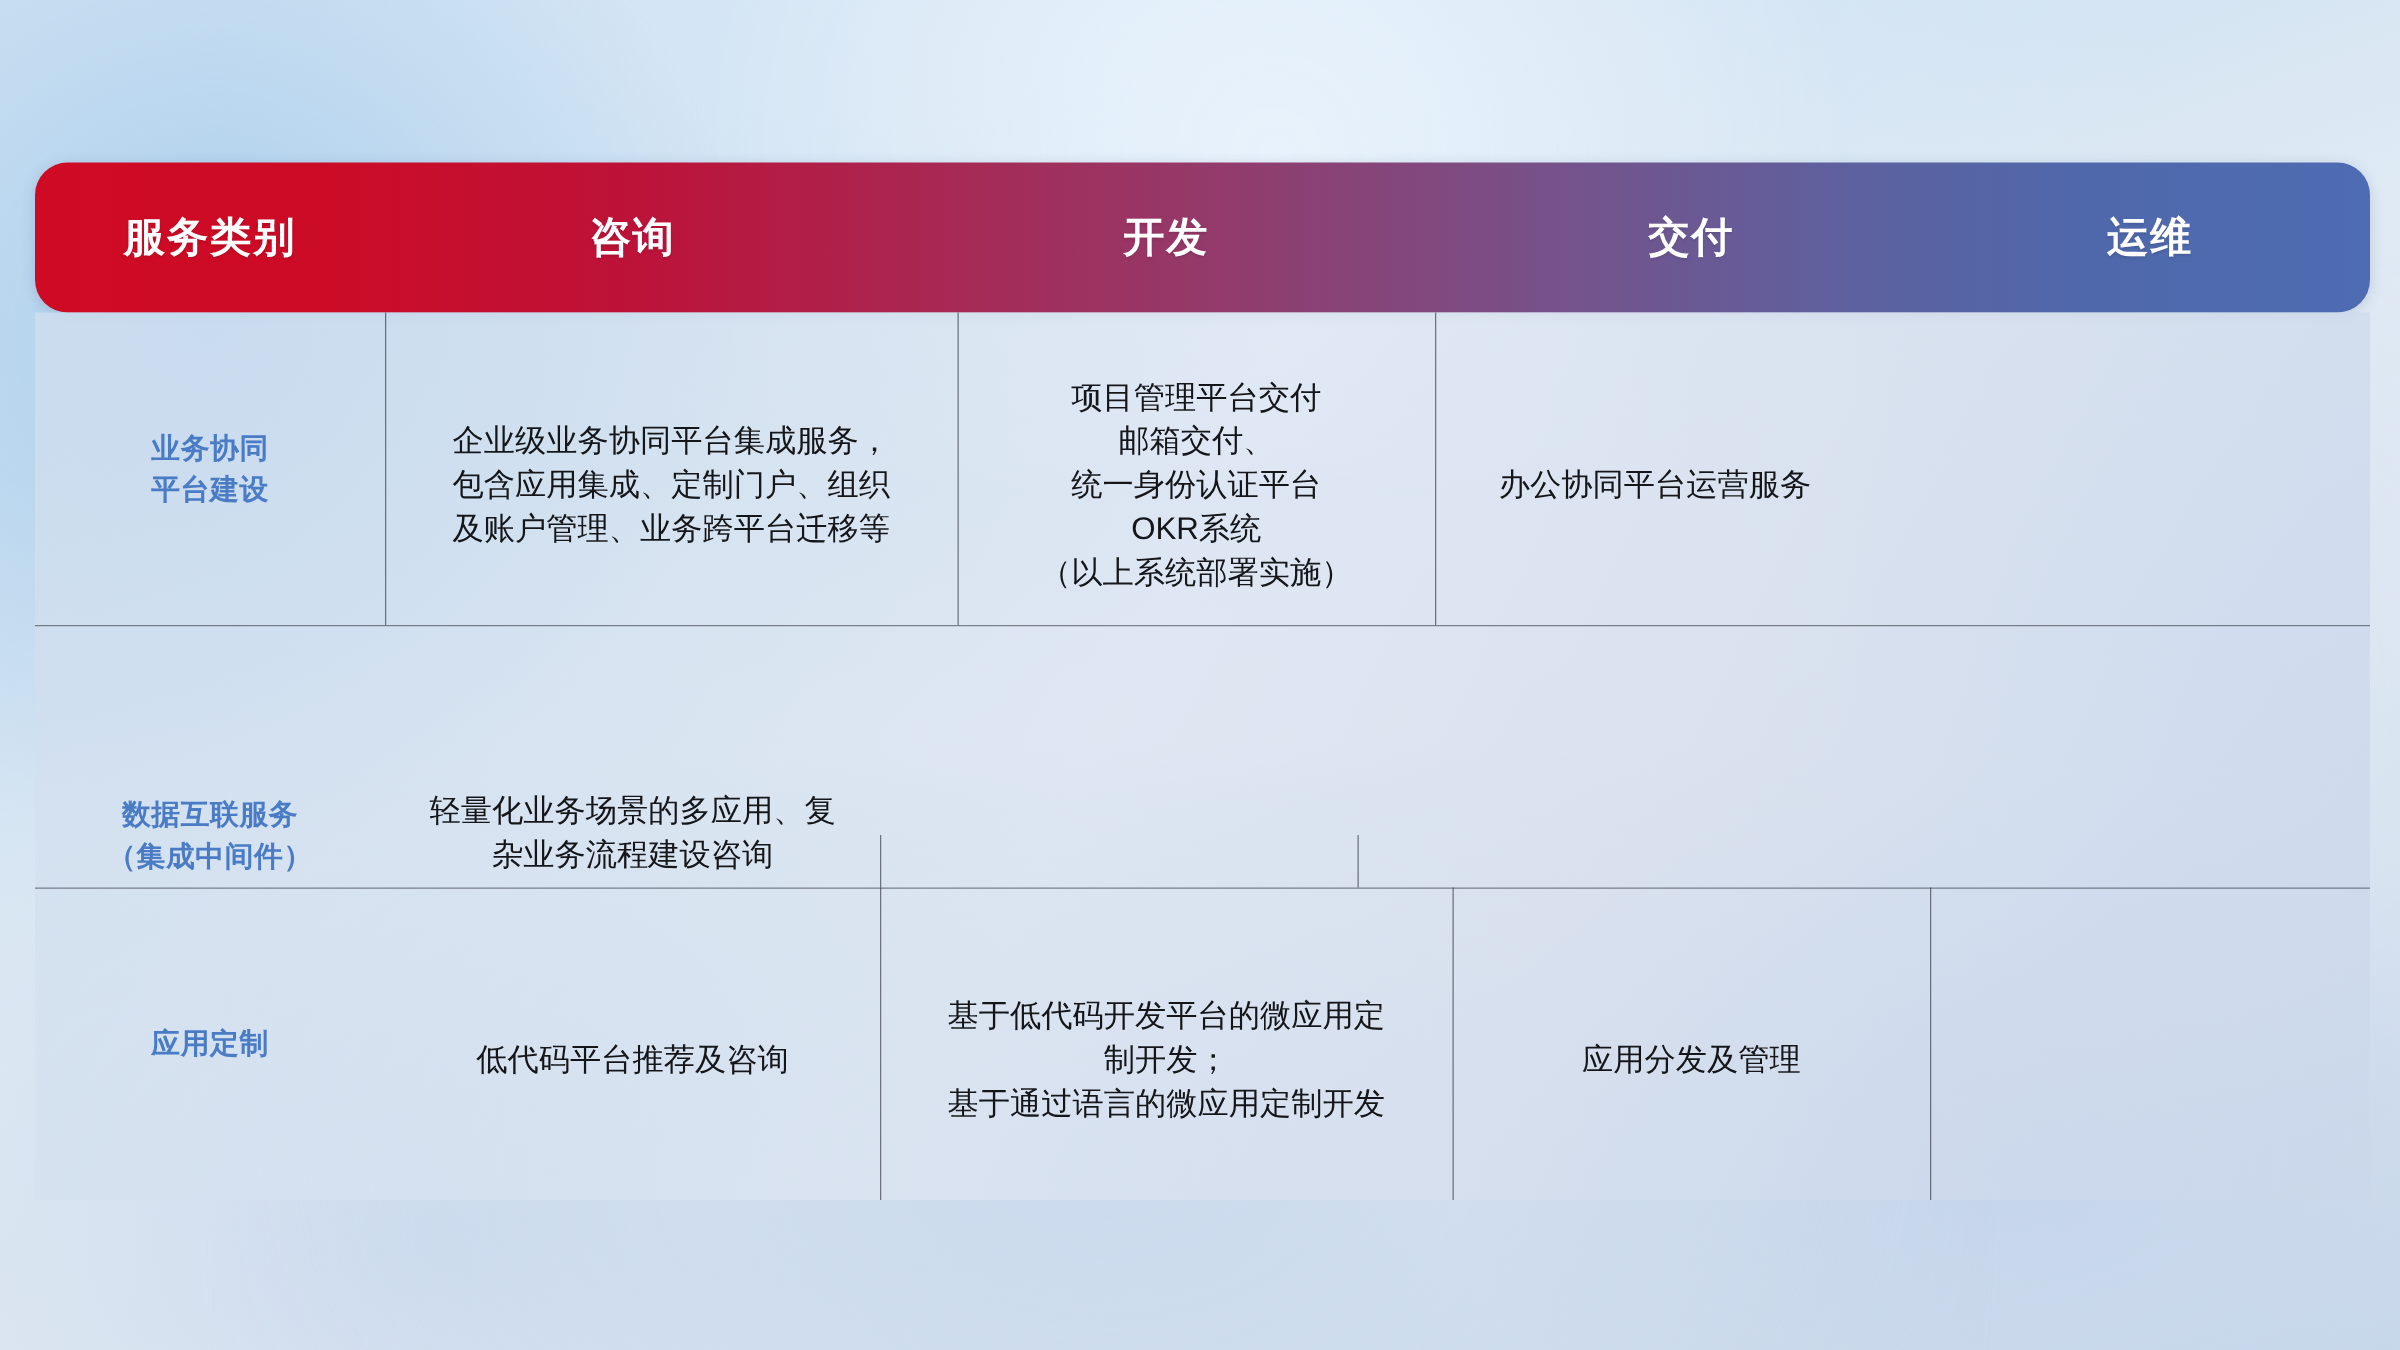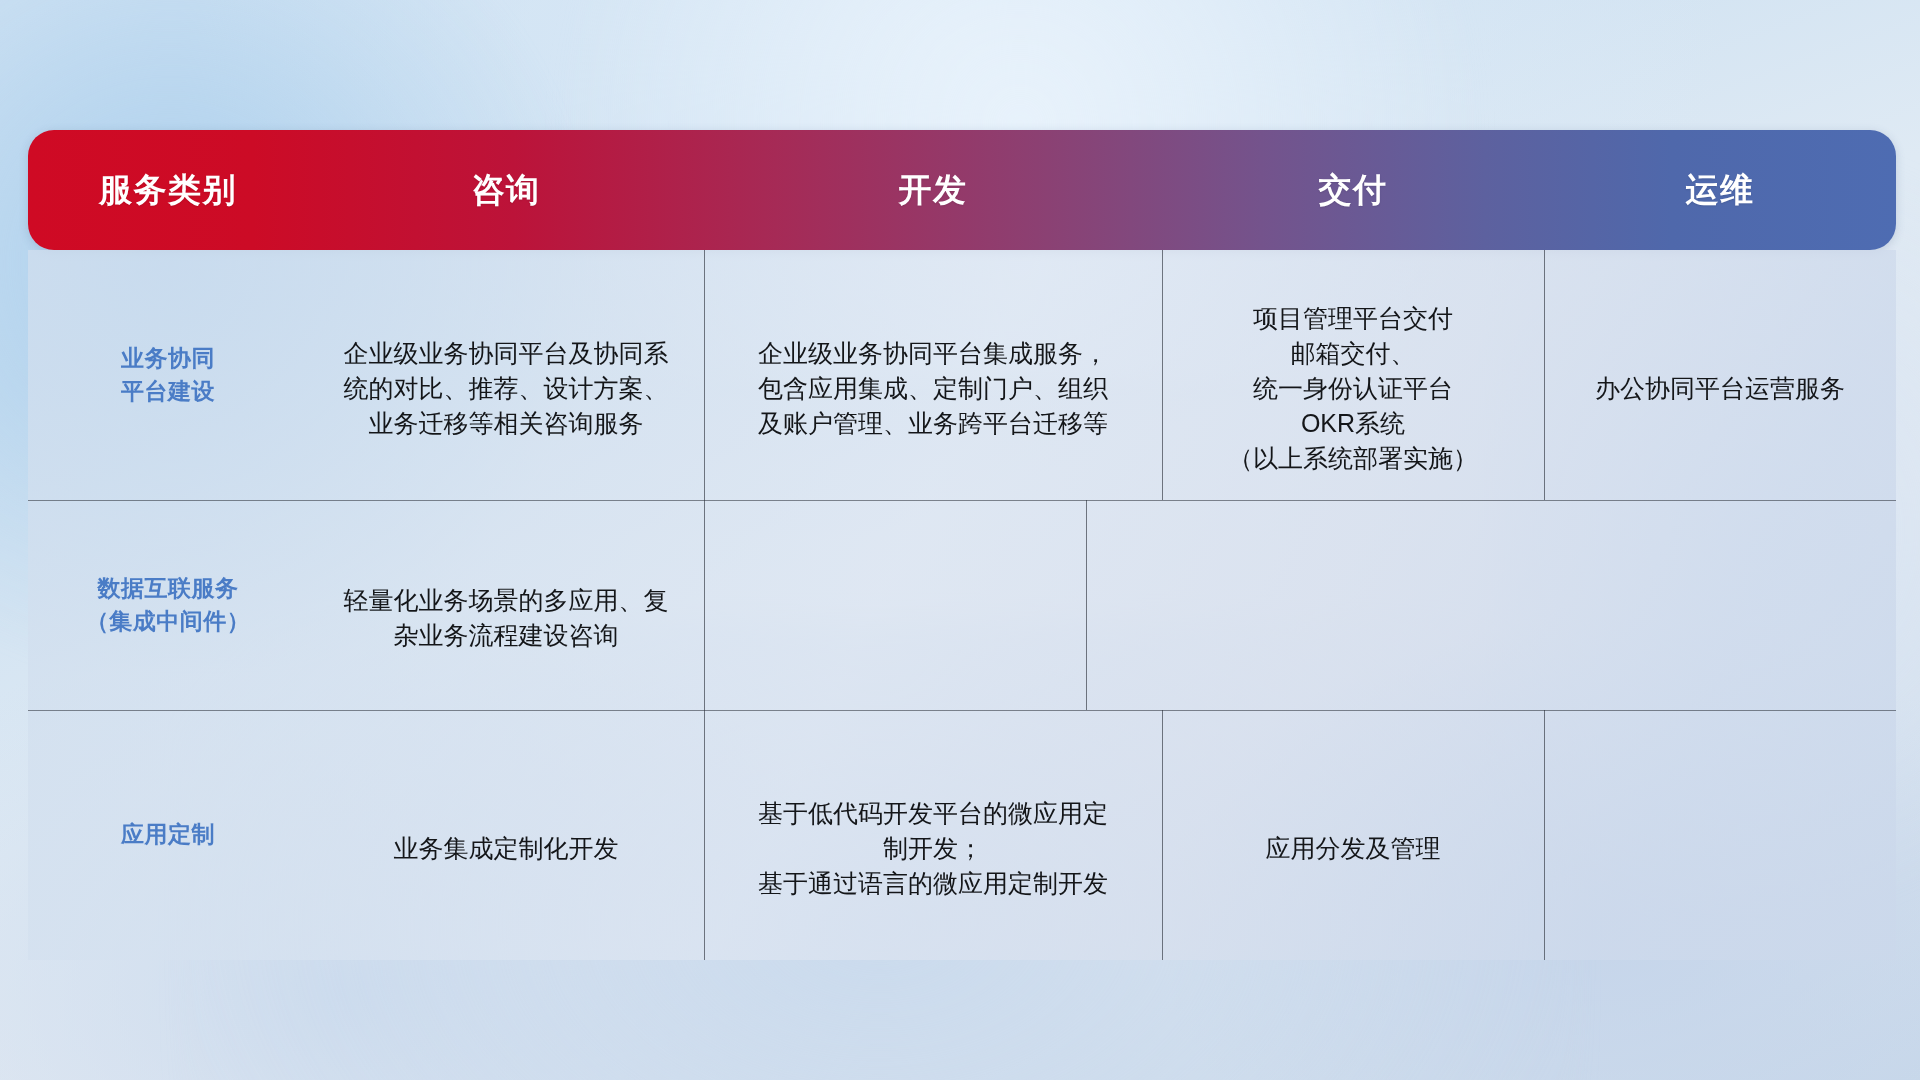--- a/index.html
+++ b/index.html
@@ -147,21 +147,21 @@
     margin-top: 26px;
   }
   
   .c0 { width: 280px; }
   .c1 { width: 396px; }
   .c2 { width: 458px; }
   .c3 { width: 382px; }
   .c4 { width: 352px; }
 
   .r0 { height: 250px; }
-  .r1 { height: 210px; }
+  .r1 { height: 210px; align-items: flex-end; }
   .r2 { height: 250px; }
 </style>
 </head>
 <body>
 
 <div id="bg-base"></div>
 <div id="bg-glow-left"></div>
 <div id="bg-glow-top"></div>
 <div id="bg-glow-bottom"></div>
 <div id="bg-glow-right"></div>
@@ -176,25 +176,20 @@
     <div class="hcell c4">运维</div>
   </div>
 
   <div id="table-body">
 
     <div class="trow r0">
       <div class="cell c0">
         <span class="cat-label">业务协同
 平台建设</span>
       </div>
-      <div class="cell c1">
-        <span class="cell-text">企业级业务协同平台及协同系
-统的对比、推荐、设计方案、
-业务迁移等相关咨询服务</span>
-      </div>
       <div class="cell c2 vdiv">
         <span class="cell-text">企业级业务协同平台集成服务，
 包含应用集成、定制门户、组织
 及账户管理、业务跨平台迁移等</span>
       </div>
       <div class="cell c3 vdiv">
         <span class="cell-text">项目管理平台交付
 邮箱交付、
 统一身份认证平台
 OKR系统
@@ -220,21 +215,21 @@
       <div class="cell c4 vdiv">
         <span class="cell-text"></span>
       </div>
     </div>
 
     <div class="trow r2">
       <div class="cell c0">
         <span class="cat-label">应用定制</span>
       </div>
       <div class="cell c1">
-        <span class="cell-text">业务集成定制化开发</span>
+        <span class="cell-text">低代码平台推荐及咨询</span>
       </div>
       <div class="cell c2 vdiv">
         <span class="cell-text">基于低代码开发平台的微应用定
 制开发；
 基于通过语言的微应用定制开发</span>
       </div>
       <div class="cell c3 vdiv">
         <span class="cell-text">应用分发及管理</span>
       </div>
       <div class="cell c4 vdiv">

